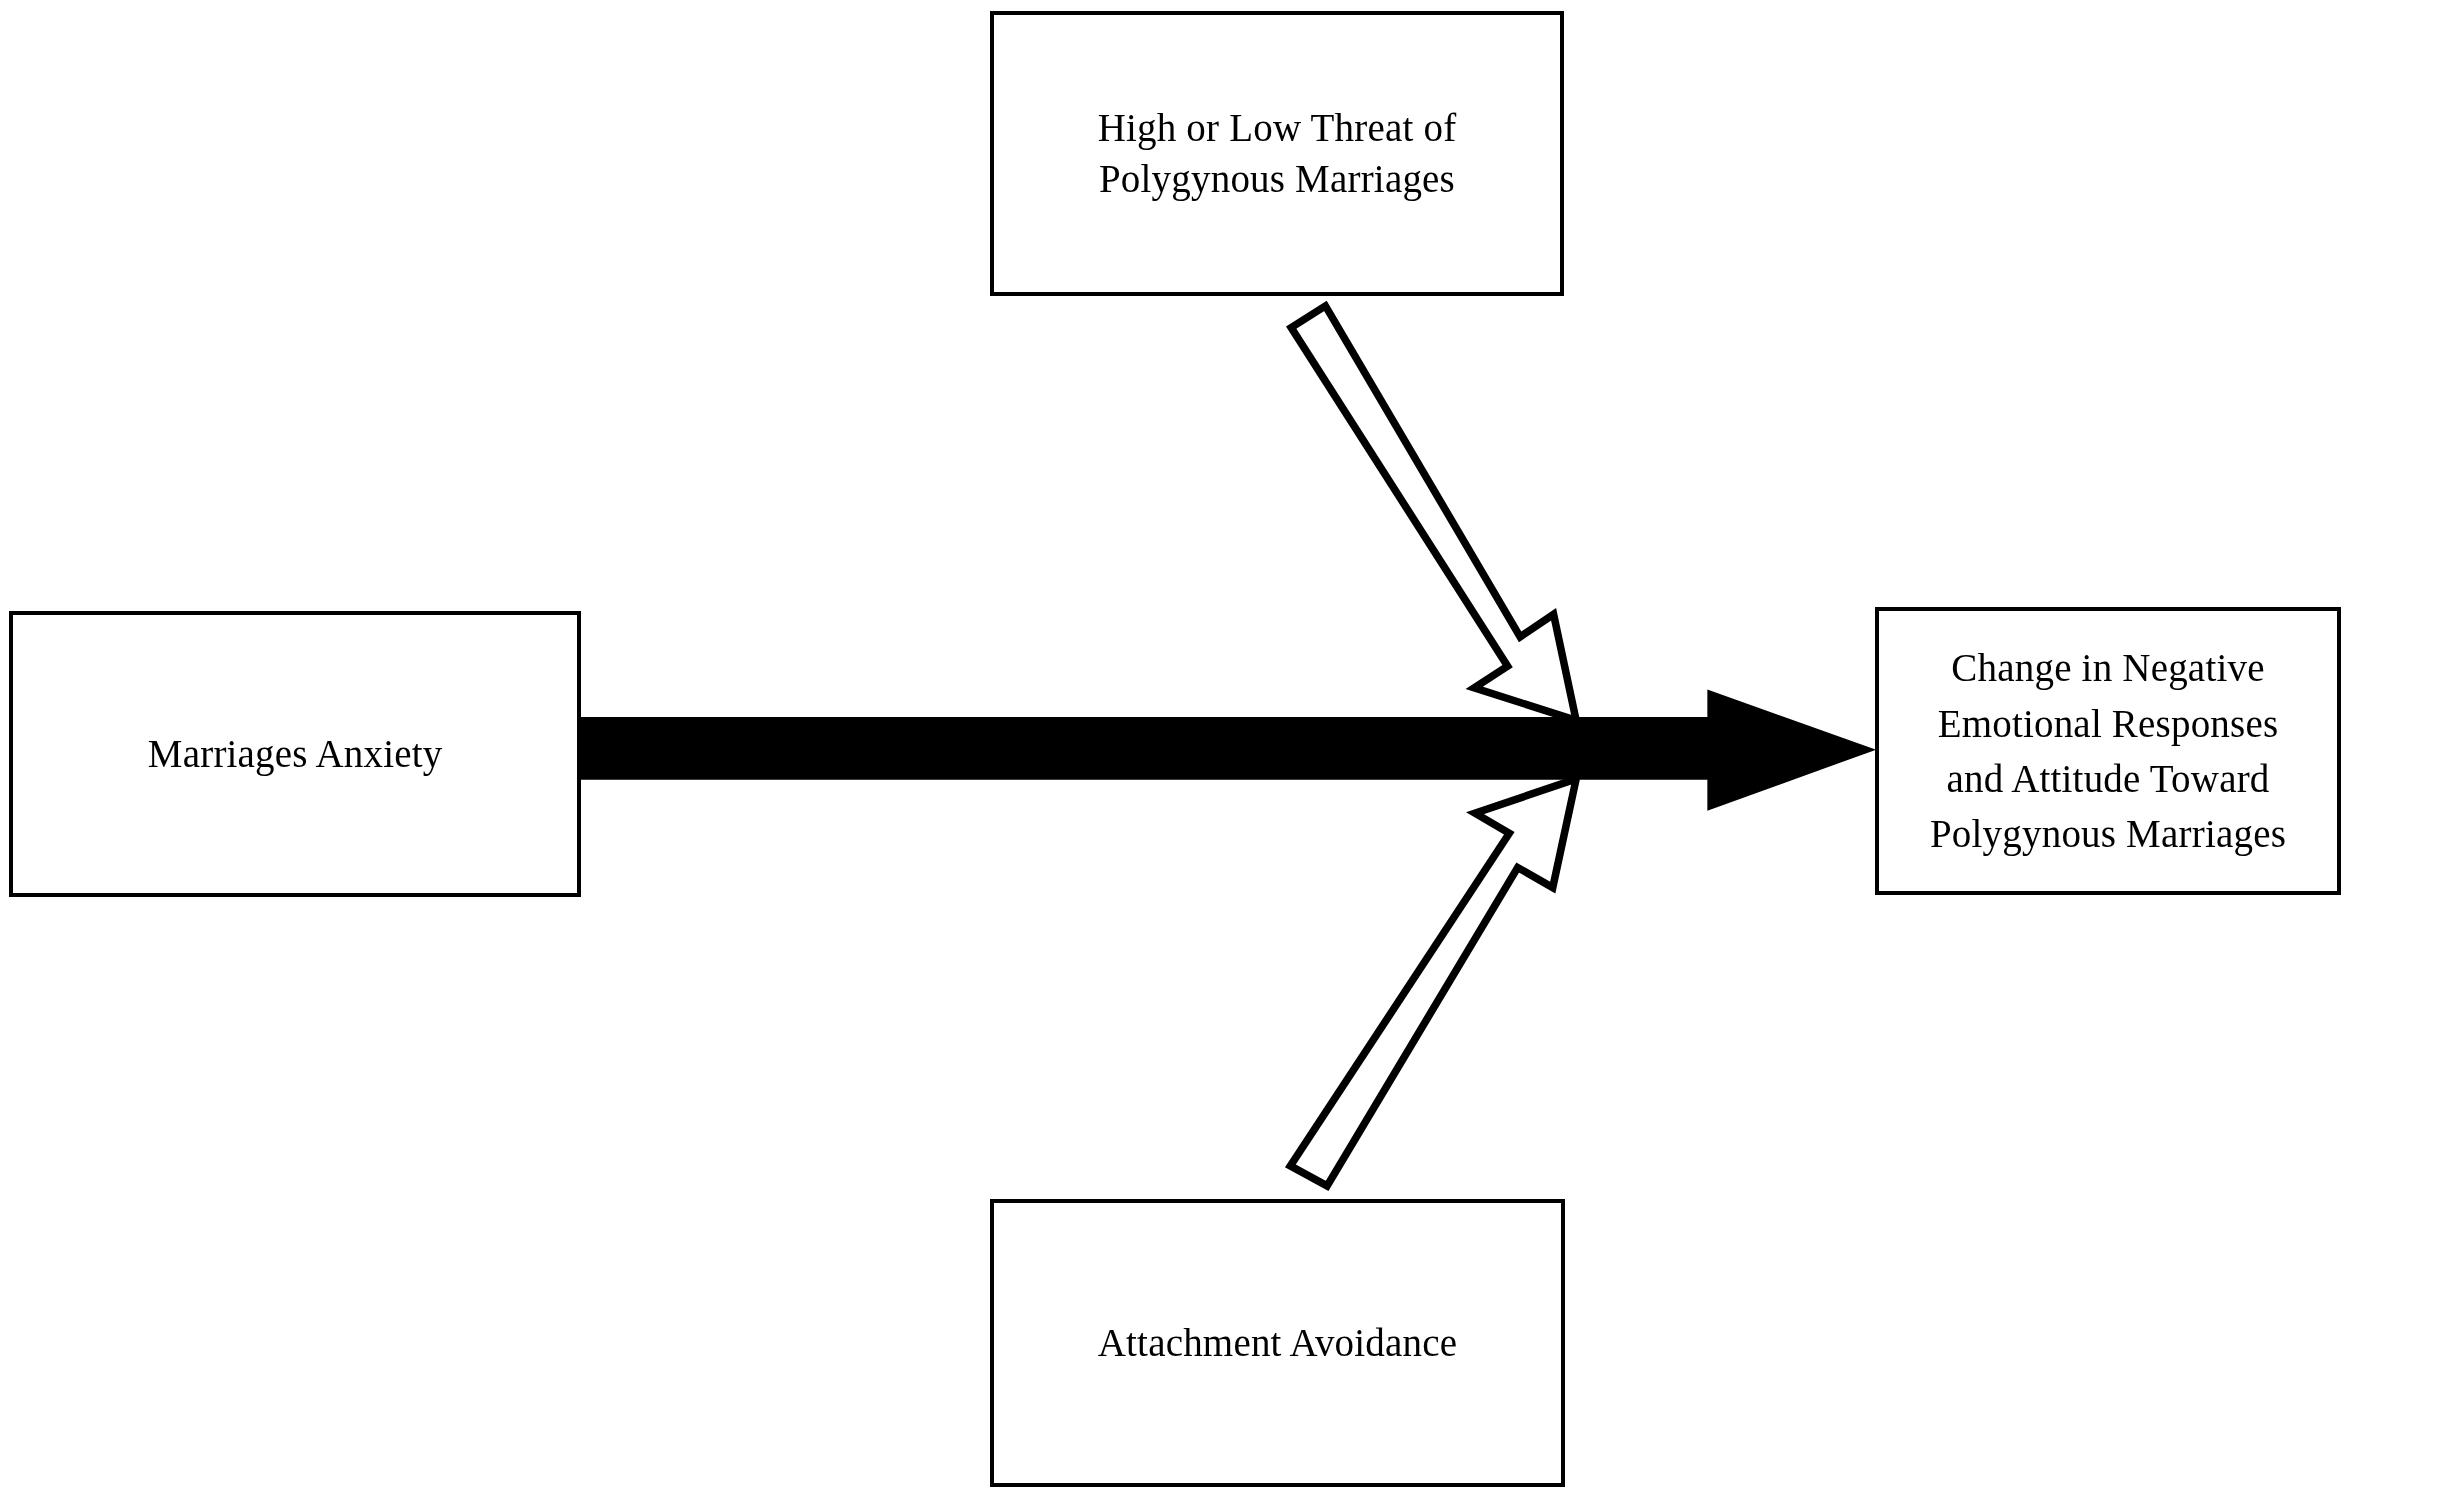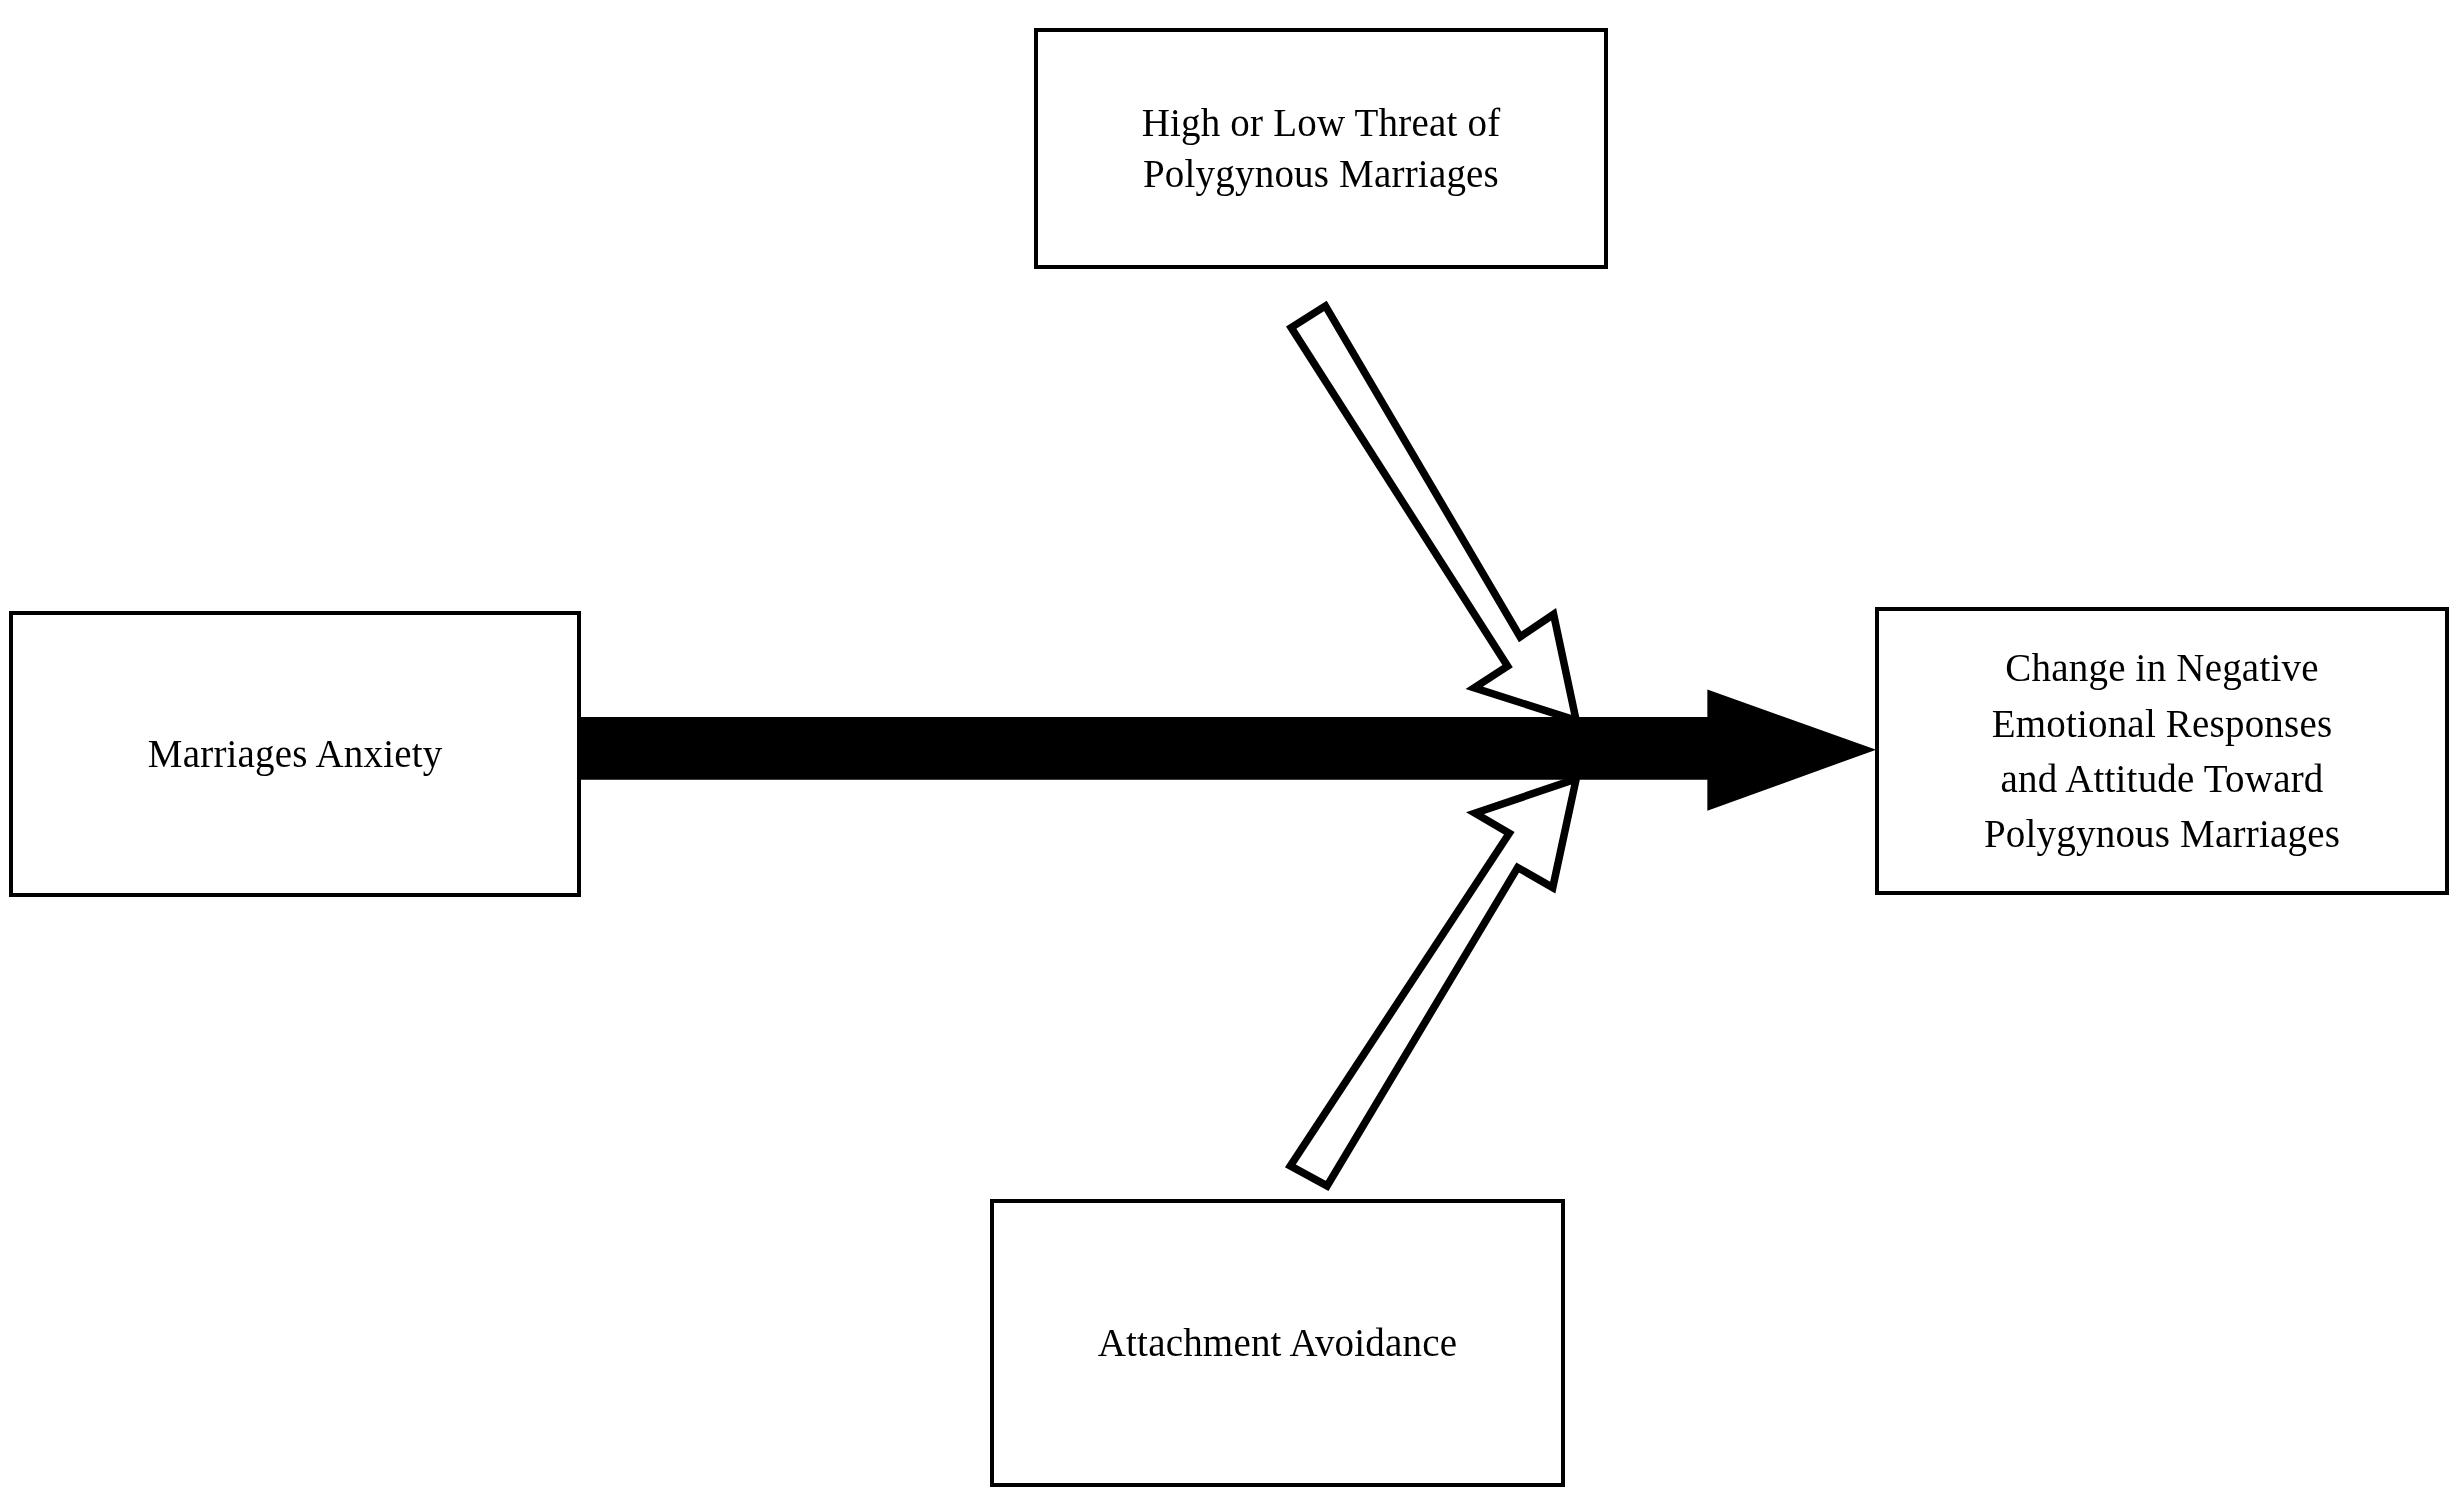--- a/index.html
+++ b/index.html
@@ -35,35 +35,34 @@
     white-space: pre-line;
   }
   #box-predictor {
     left: 9.2px;
     top: 611px;
     width: 572px;
     height: 286px;
   }
   #box-moderator-threat {
     left: 990px;
-    top: 28px;
+    top: 11px;
     width: 574px;
-    height: 241px;
-    margin-left: 44px;
+    height: 285px;
   }
   #box-moderator-avoidance {
     left: 990px;
     top: 1199px;
     width: 575px;
     height: 288px;
   }
   #box-outcome {
     left: 1875px;
     top: 607px;
-    width: 574px;
+    width: 466px;
     height: 288px;
   }
   #box-outcome .node-label {
     line-height: 1.42;
   }
   #arrow-layer {
     position: absolute;
     left: 0;
     top: 0;
     width: 2462px;

